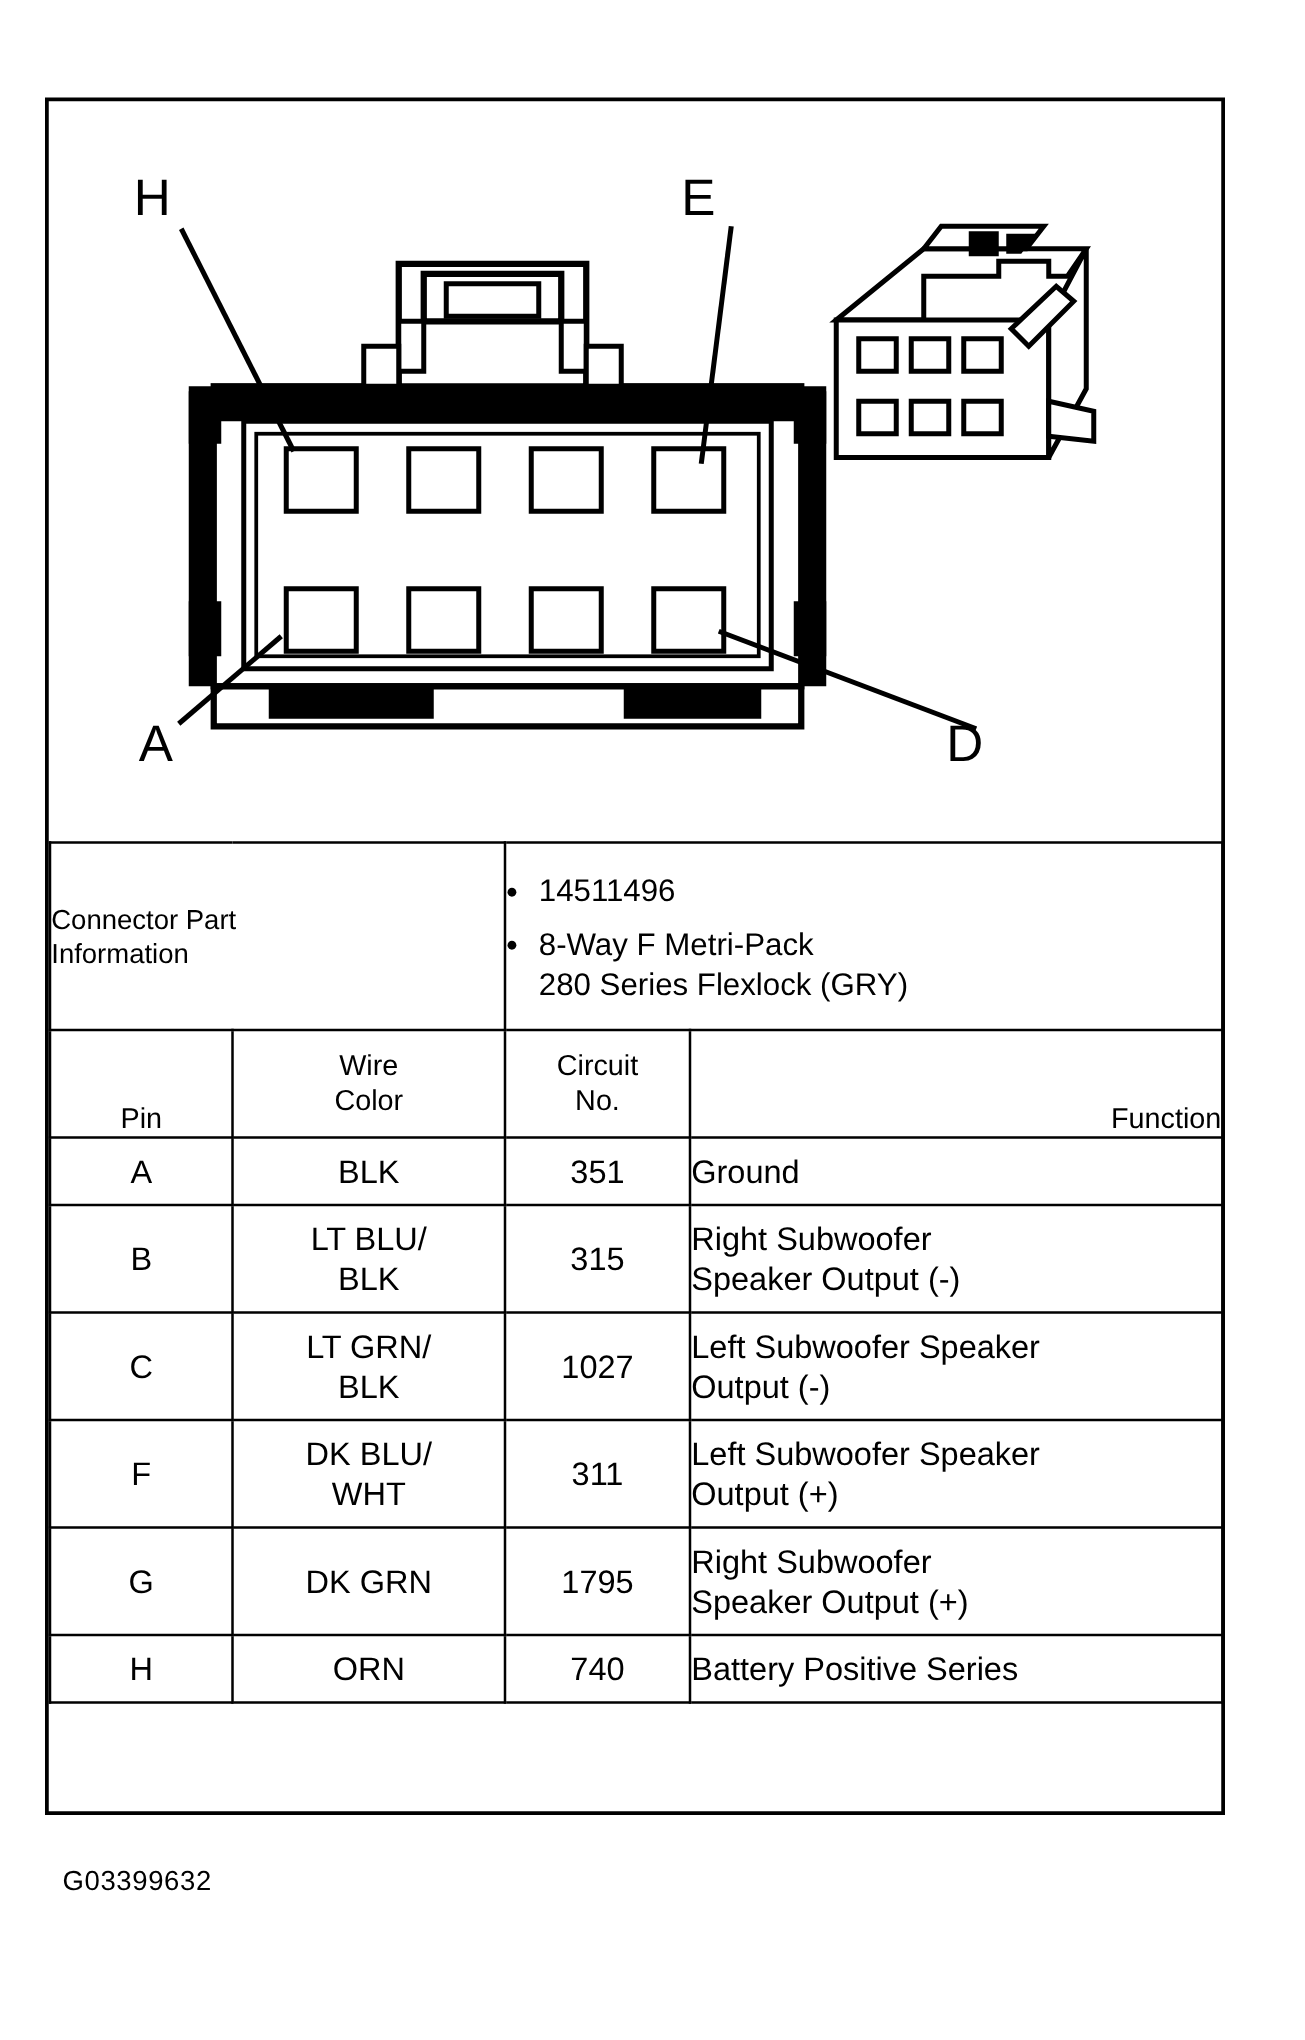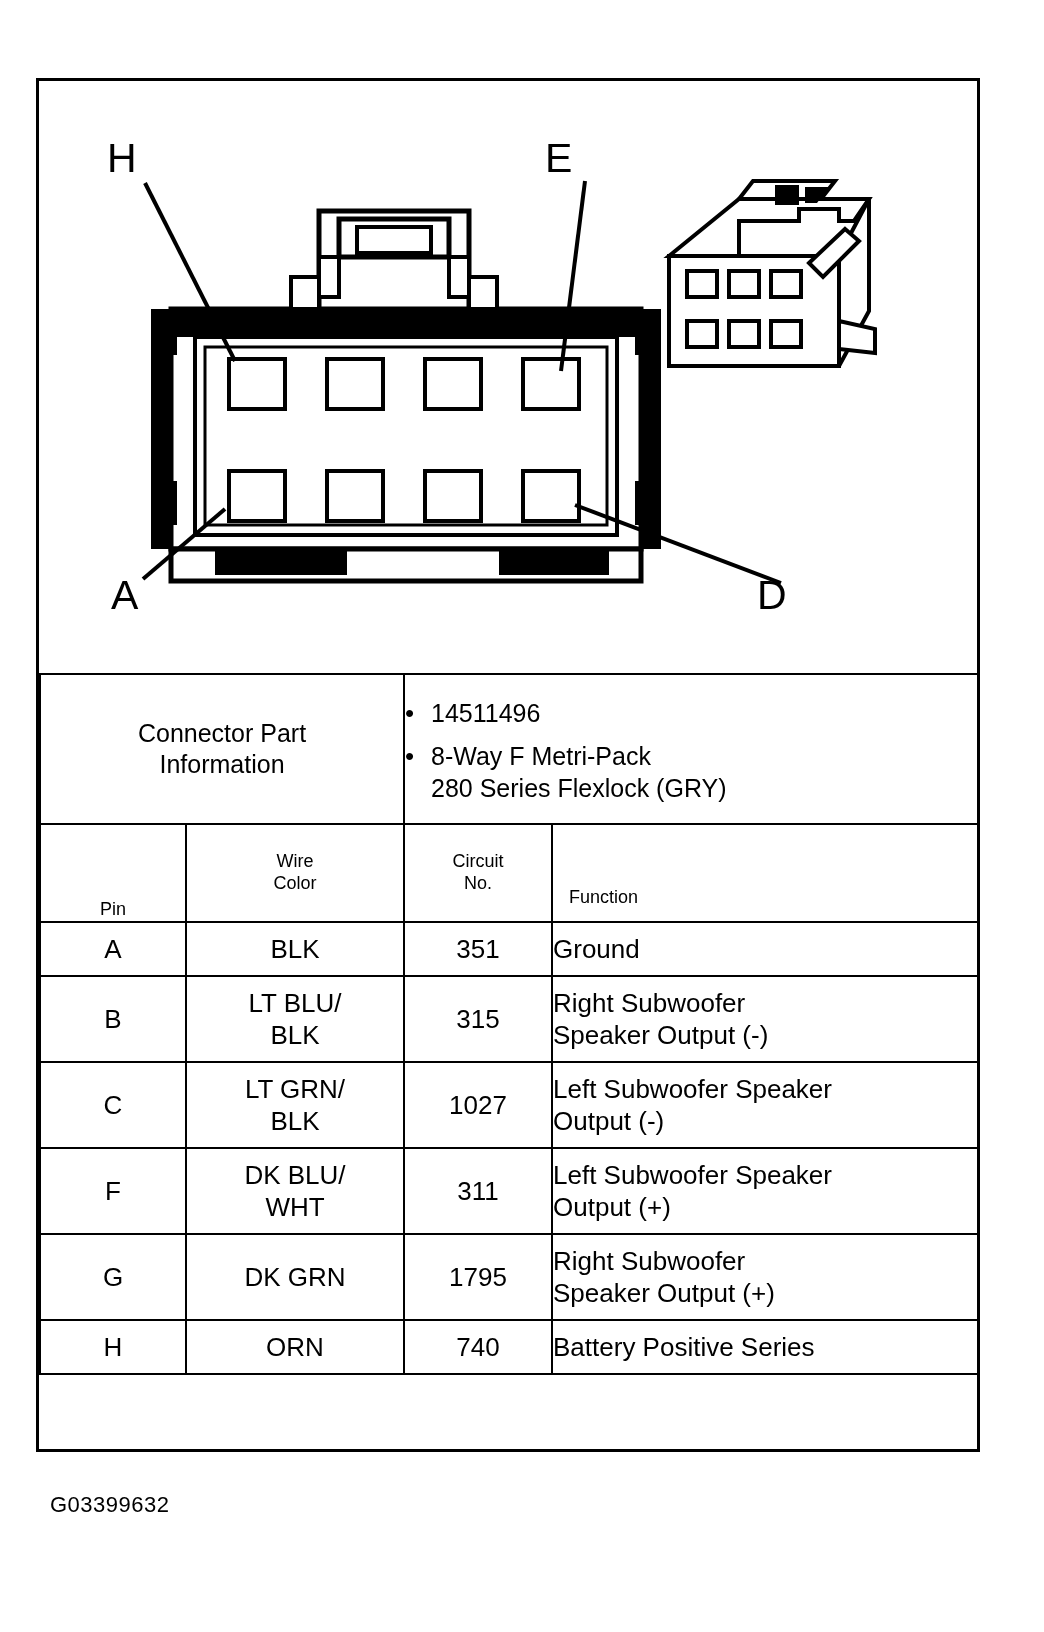--- a/index.html
+++ b/index.html
@@ -77,22 +77,21 @@
   }
   table.conn td, table.conn th {
     border: 2px solid #000;
     padding: 0;
     vertical-align: middle;
     font-weight: 400;
   }
 
   
   .cpi-cell {
-    text-align: center;
-    font-size: 25px;
+    font-size: 22px;
     font-weight: bold;
     line-height: 1.25;
     height: 148px;
     padding: 0 8px;
   }
   .part-info-cell {
     padding: 12px 10px 12px 32px;
     font-size: 25px;
     font-weight: bold;
     line-height: 1.3;
@@ -111,28 +110,28 @@
     position: absolute;
     left: -26px;
     top: 0px;
     font-size: 26px;
     line-height: 1.3;
   }
 
   
   .col-head {
     text-align: center;
-    font-size: 18px;
+    font-size: 23px;
     font-weight: bold;
     line-height: 1.2;
     height: 84px;
     padding: 0 6px;
   }
   .col-head.pin   { vertical-align: bottom; }
-  .col-head.func  { text-align: left; vertical-align: bottom; padding-left: 16px; padding-bottom: 12px; }
+  .col-head.func  { text-align: right; vertical-align: bottom; padding-left: 16px; }
 
   
   .c-pin, .c-color, .c-circ {
     text-align: center;
     font-size: 26px;
     line-height: 1.25;
     padding: 8px 4px;
   }
   .c-func {
     text-align: left;

